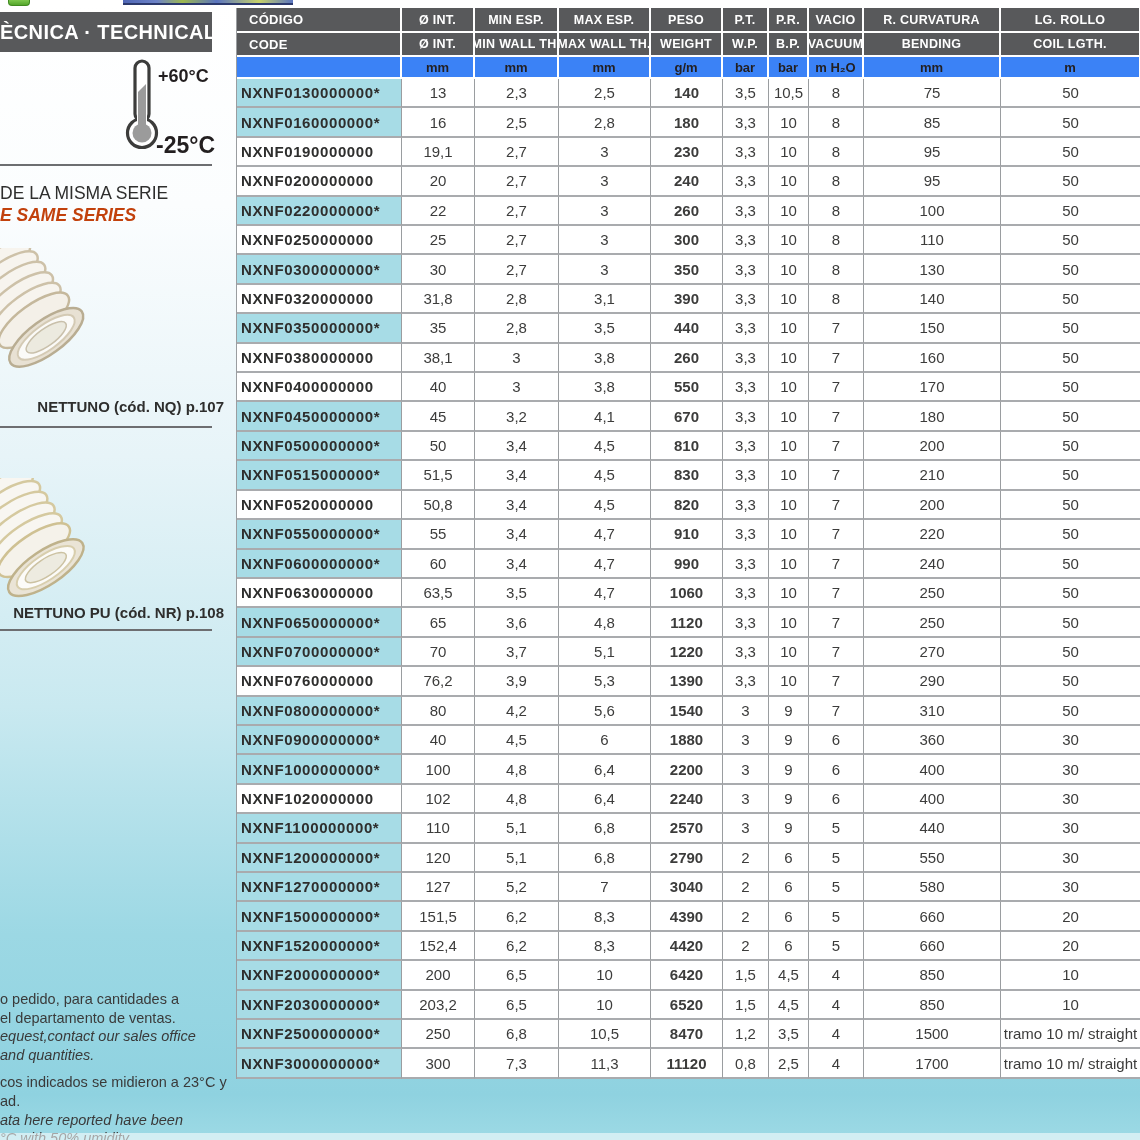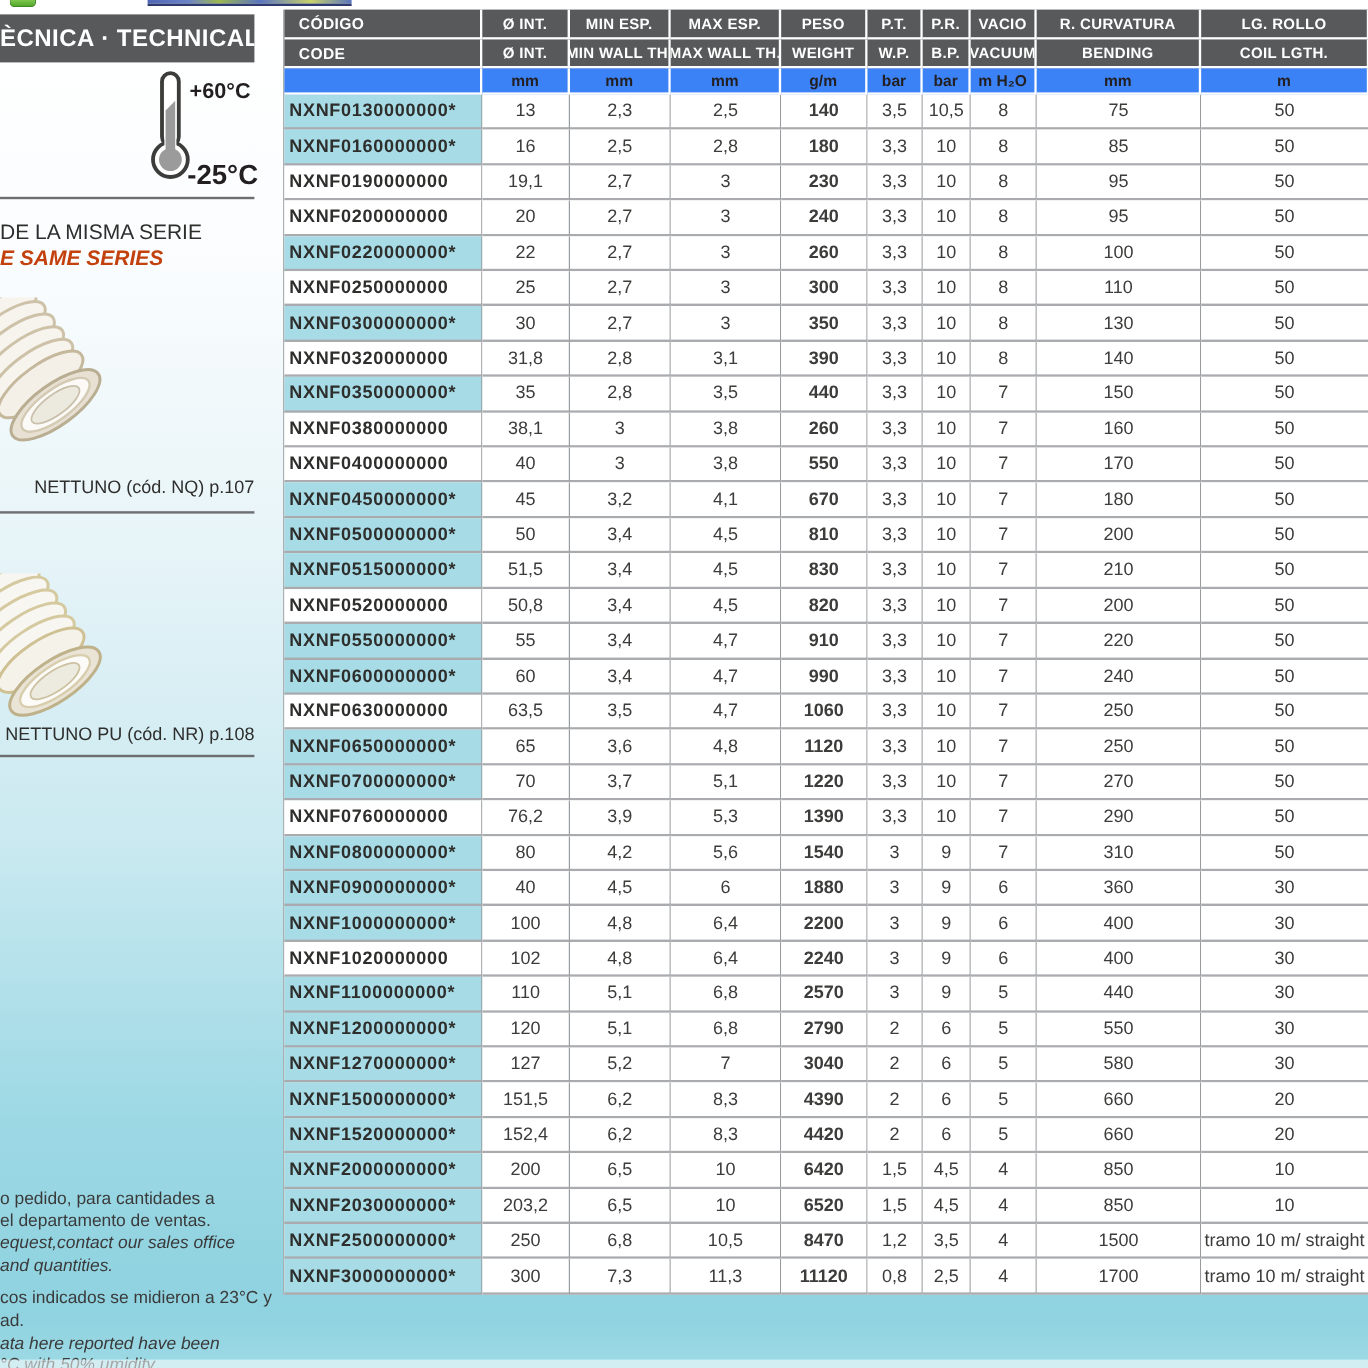--- a/index.html
+++ b/index.html
@@ -22,21 +22,21 @@
     font-size:20px; font-weight:bold; letter-spacing:.4px; line-height:40px; text-align:right; padding-right:6px; white-space:nowrap; overflow:hidden; }
   .temp-max { left:158px; top:66px; font-size:18px; font-weight:bold; color:#231f20; }
   .temp-min { left:156px; top:112px; font-size:23px; font-weight:bold; color:#231f20;margin-top:20px; }
   .thermo { left:124px; top:58px; }
   .divider { height:2px; background:#6d6e71; width:212px; left:0; }
   .d1 { top:164px; } .d2 { top:426px; } .d3 { top:629px; }
   .series-1 { left:0; top:183px; width:212px; font-size:17.5px; font-weight:normal; white-space:nowrap; color:#2e2e2d; }
   .series-2 { left:0; top:205px; width:212px; font-size:17.5px; font-weight:bold; font-style:italic; white-space:nowrap; color:#c2410c; }
   .hose1 { left:-20px; top:248px; }
   .hose2 { left:-20px; top:478px; }
-  .caption { width:212px; text-align:right; font-size:15px; font-weight:normal; color:#2e2e2d; white-space:nowrap; }
+  .caption { width:212px; text-align:right; font-size:15px; font-weight:bold; color:#2e2e2d; white-space:nowrap;margin-left:12px; }
   .cap1 { left:0; top:398px; } .cap2 { left:0; top:604px; }
 
   .notes { left:0; top:990px; width:230px; font-size:14.5px; line-height:18.6px; color:#3a3a3a; white-space:nowrap; }
   .notes .it { font-style:italic; }
   .notes .sp { height:9px; }
 
   
   .data-table { left:236px; top:8px; width:904px; height:1071px;
     display:grid;
     grid-template-columns:165px 73px 84px 92px 72px 46px 40px 55px 137px 140px;

